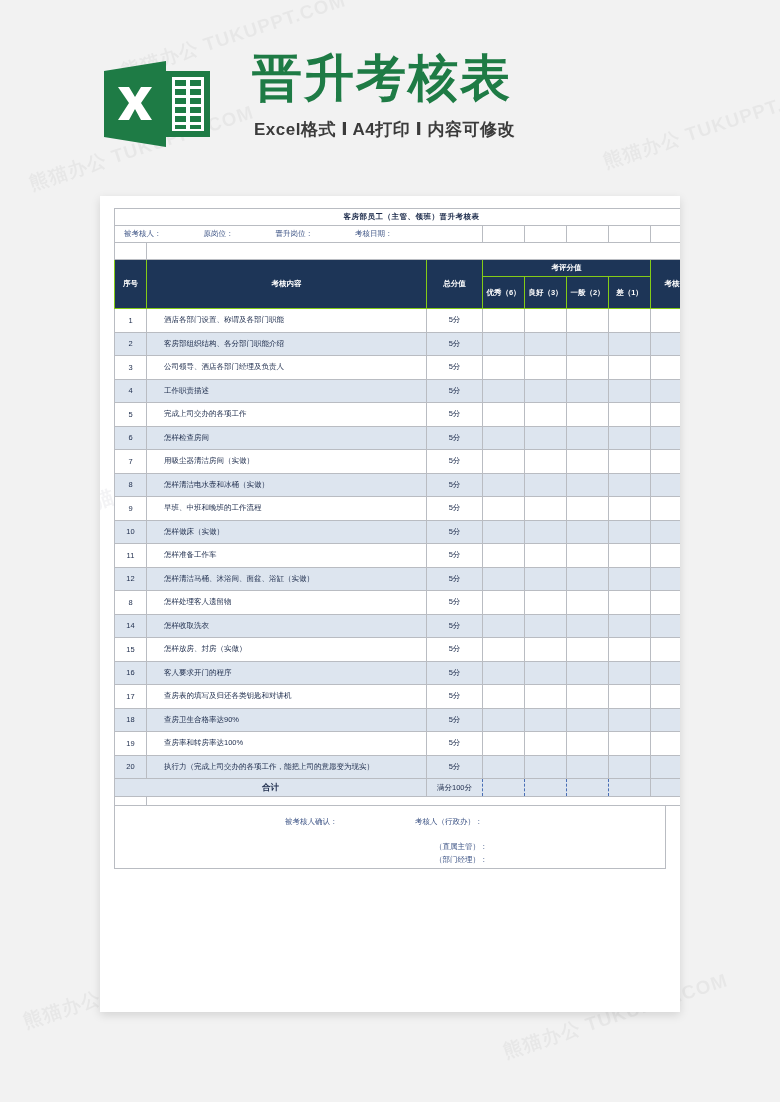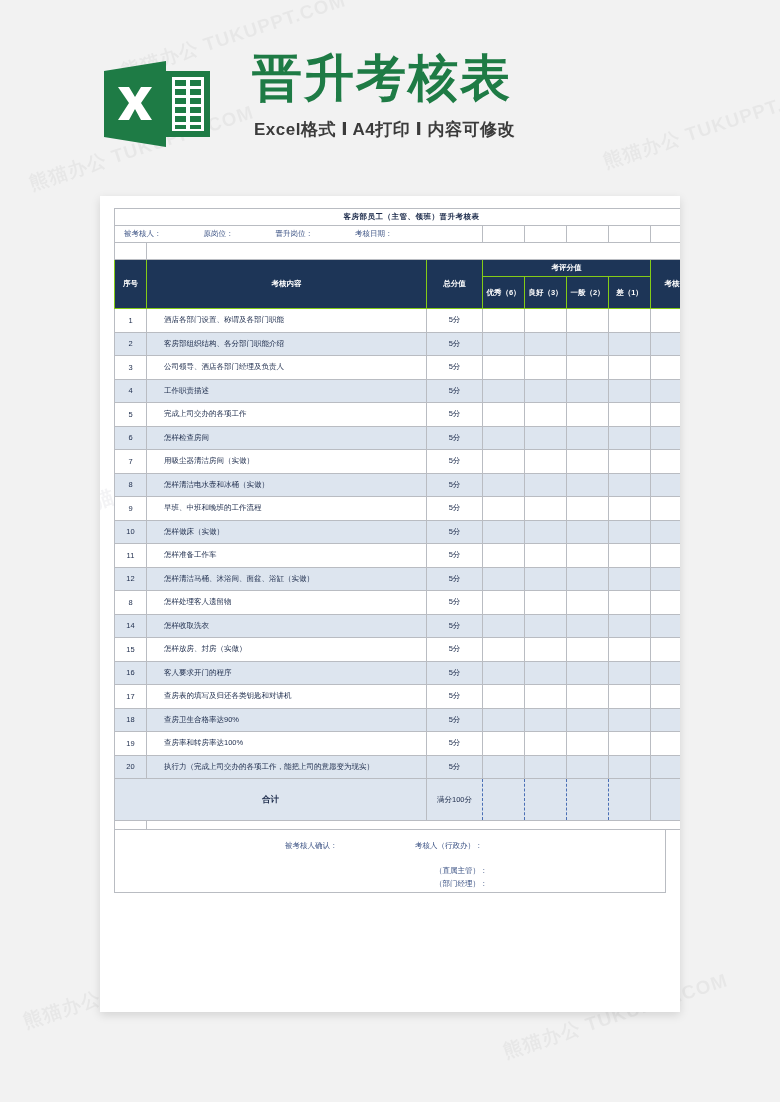--- a/index.html
+++ b/index.html
@@ -104,21 +104,21 @@
 
   
   tr.data td { height: 23.5px; }
   tr.data td.seq { text-align: center; font-size: 7.5px; }
   tr.data td.item { text-align: left; font-size: 7.5px; padding-left: 17px; }
   tr.data td.total { text-align: center; font-size: 7.5px; }
   tr.data td.blank { }
   tr.data.alt td { background: #dde5ef; }
 
   
-  tr.sum td { height: 42px; font-size: 8.5px; font-weight: 700; background: #dde5ef; }
+  tr.sum td { height: 18px; font-size: 8.5px; font-weight: 700; background: #dde5ef; }
   tr.sum td.sum-label { text-align: center; }
   tr.sum td.sum-val { text-align: center; font-weight: 400; font-size: 7.5px; }
   tr.sum td.dash { border-left: 1px dashed #4a6fb5; border-right: 1px dashed #4a6fb5; }
 
   
   tr.thin td { height: 9px; border-top: 1px solid #b9bcc2; border-bottom: 1px solid #b9bcc2; background:#fff; }
 
   
   .sig-box {
     position: absolute; left: 14px; width: 552px;

